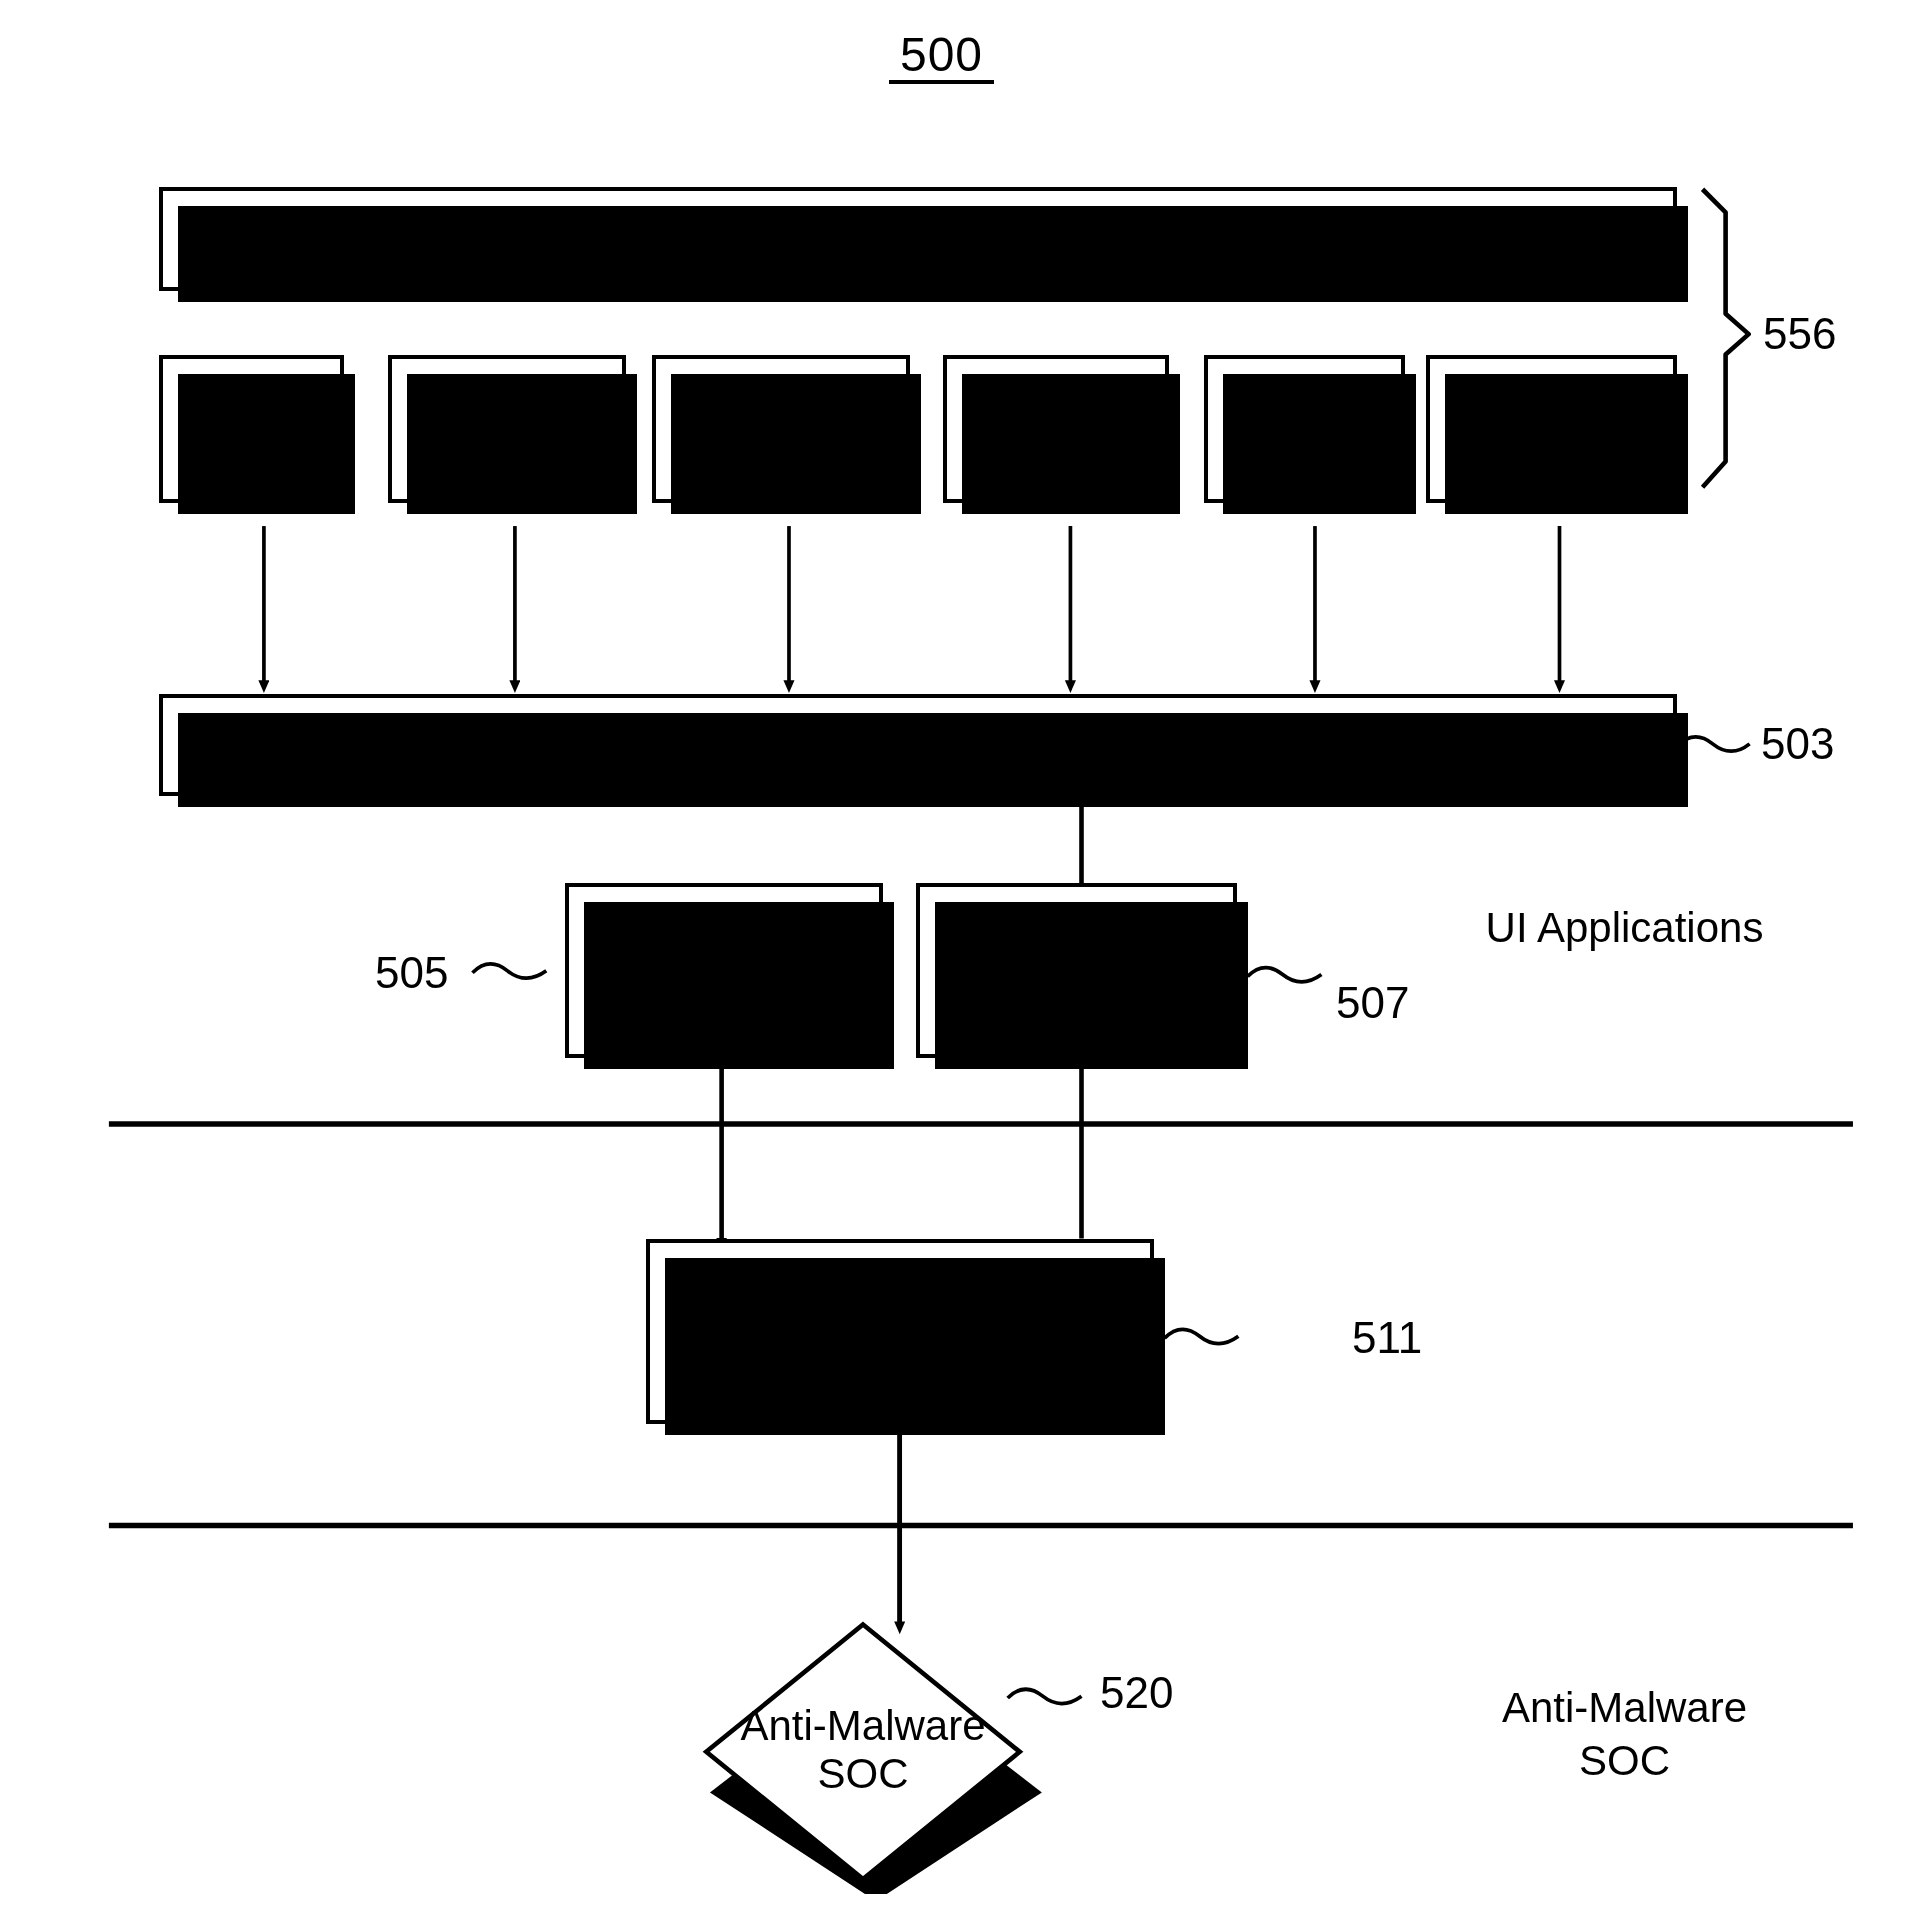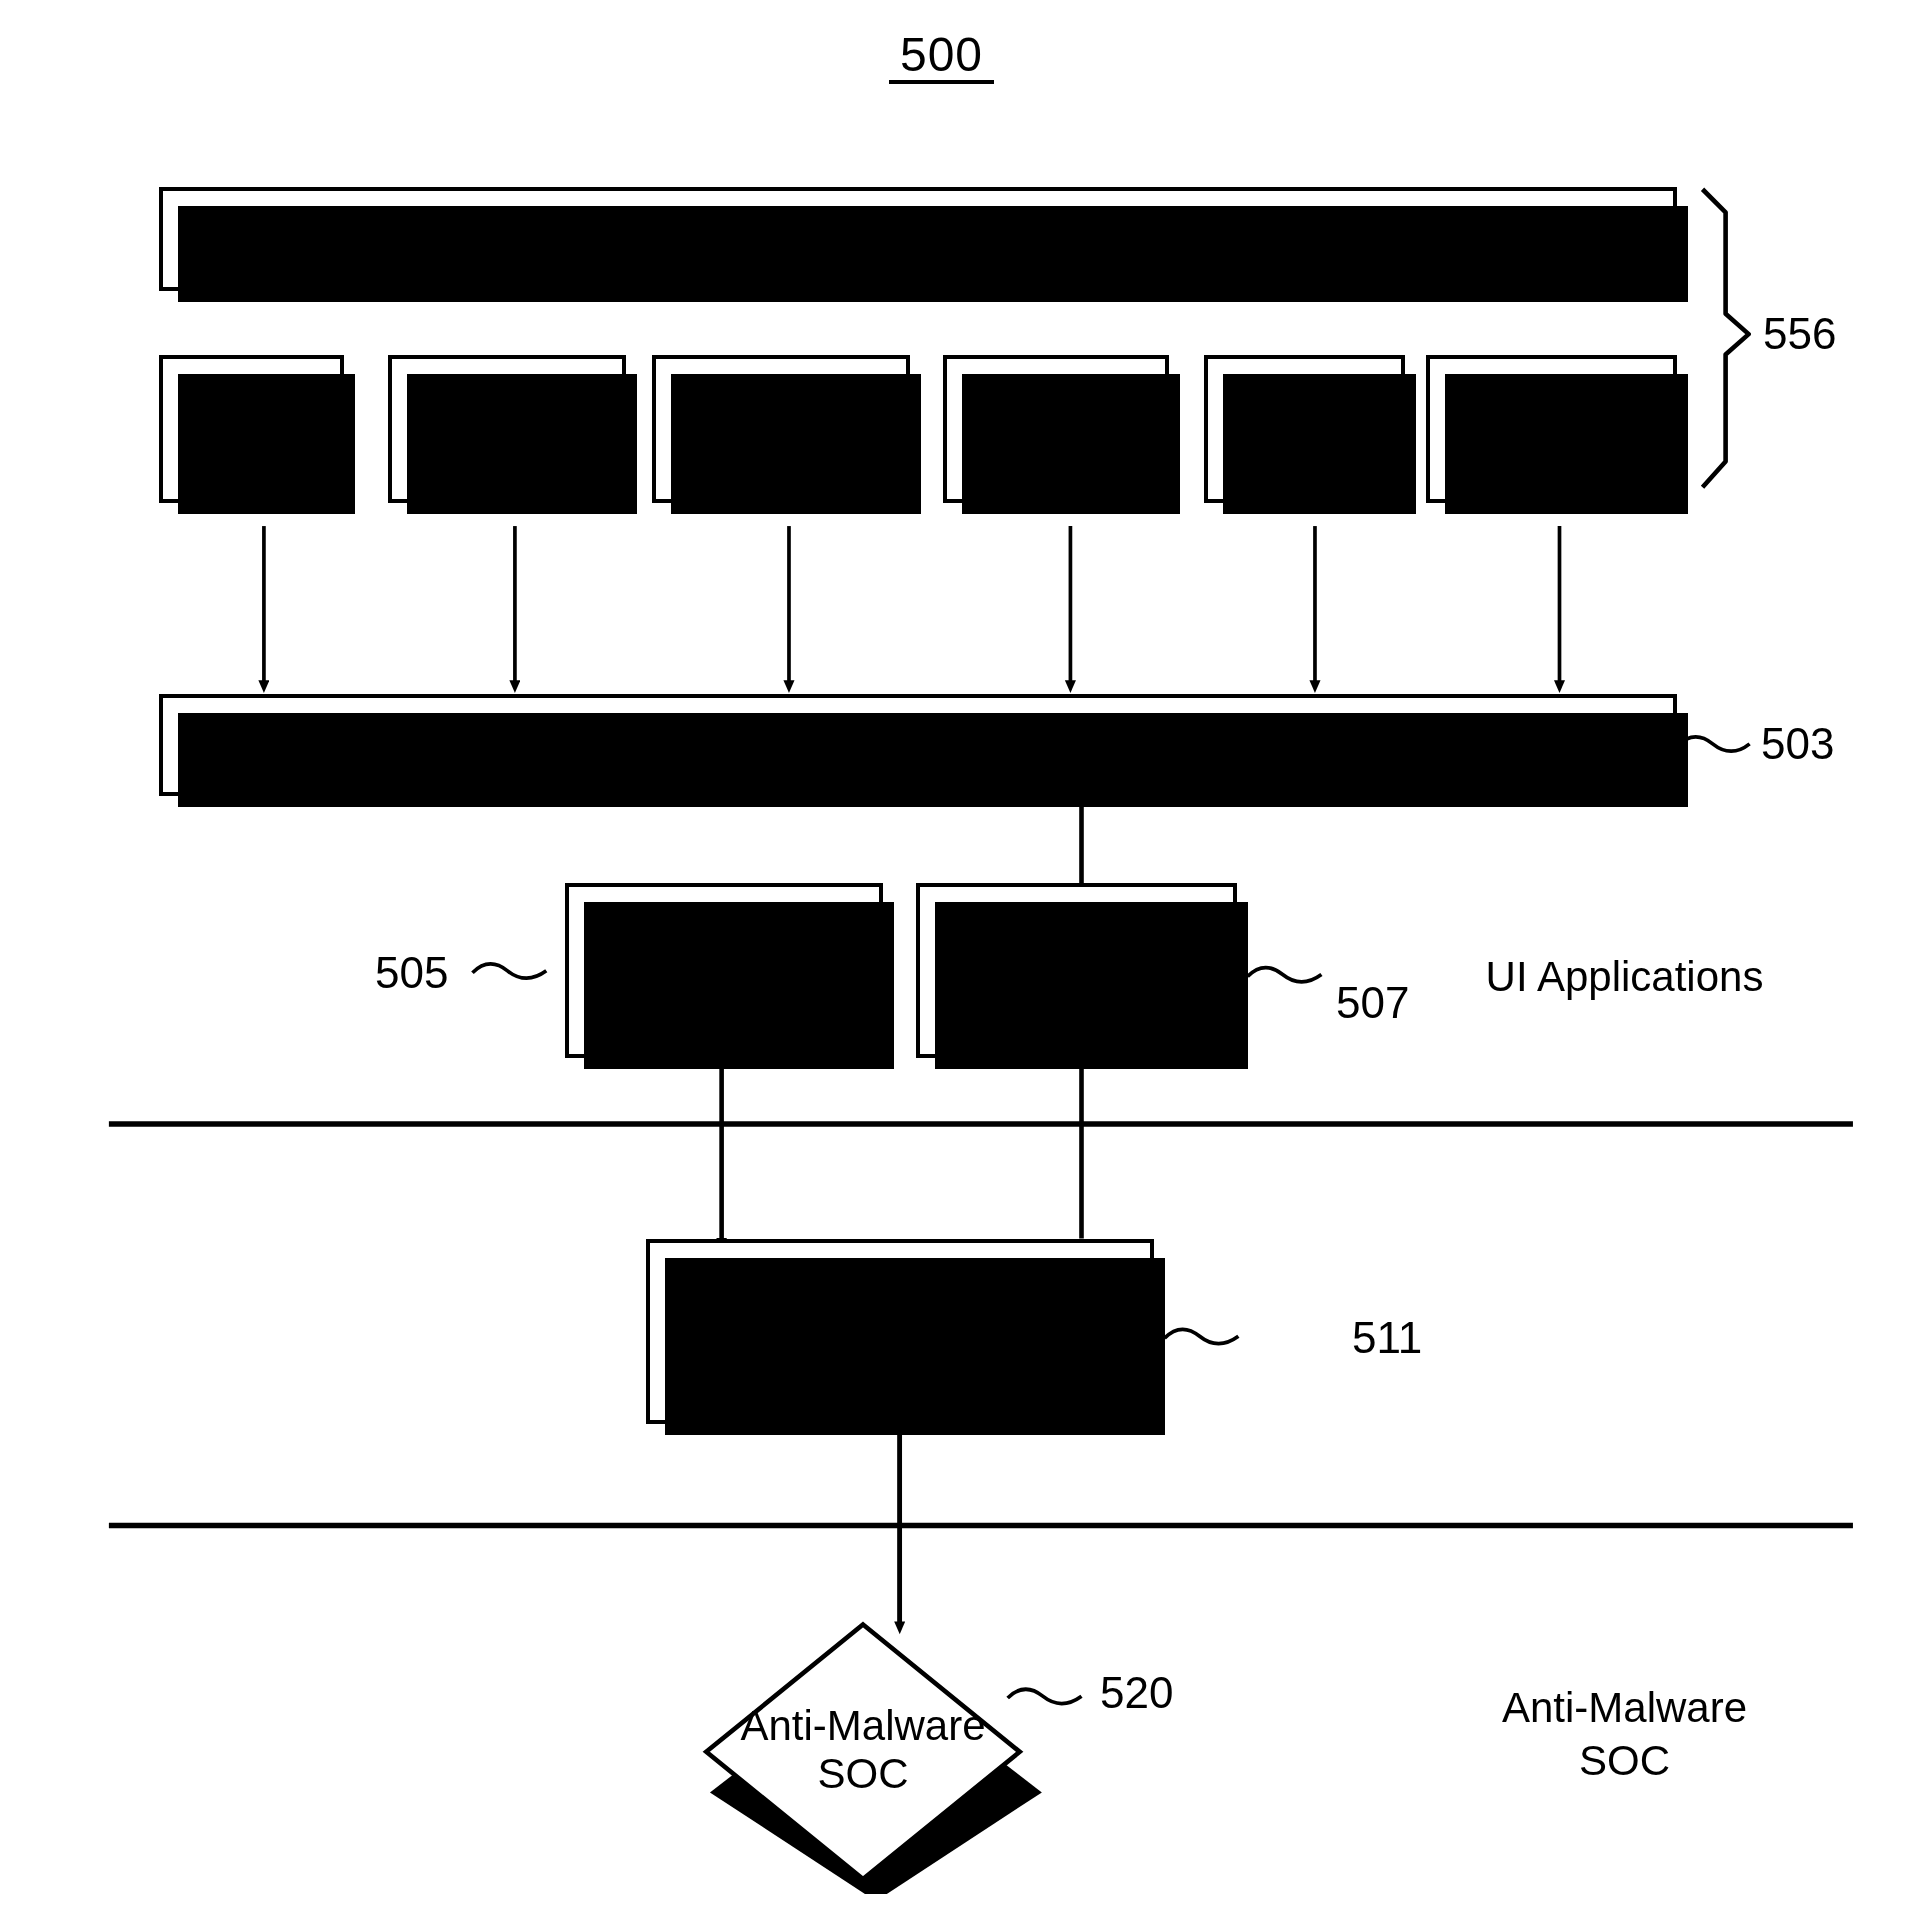--- a/index.html
+++ b/index.html
@@ -219,20 +219,20 @@
   <div class="ref" style="left:1761px; top:722px;">503</div>
 
   <div class="ref" style="left:375px; top:951px;">505</div>
 
   <div class="ref" style="left:1336px; top:954px;margin-top:27px;">507</div>
 
   <div class="ref" style="left:1306px; top:1316px;margin-left:46px;">511</div>
 
   <div class="ref" style="left:1100px; top:1671px;">520</div>
 
-  <div class="section-cap" style="left:1412px; top:951px; width:425px;">UI Applications</div>
+  <div class="section-cap" style="left:1412px; top:902px; width:425px;">UI Applications</div>
 
 
   <div class="section-cap" style="left:1412px; top:1682px; width:425px;">Anti-Malware
 SOC</div>
 
 </div>
 
 
 </body></html>

